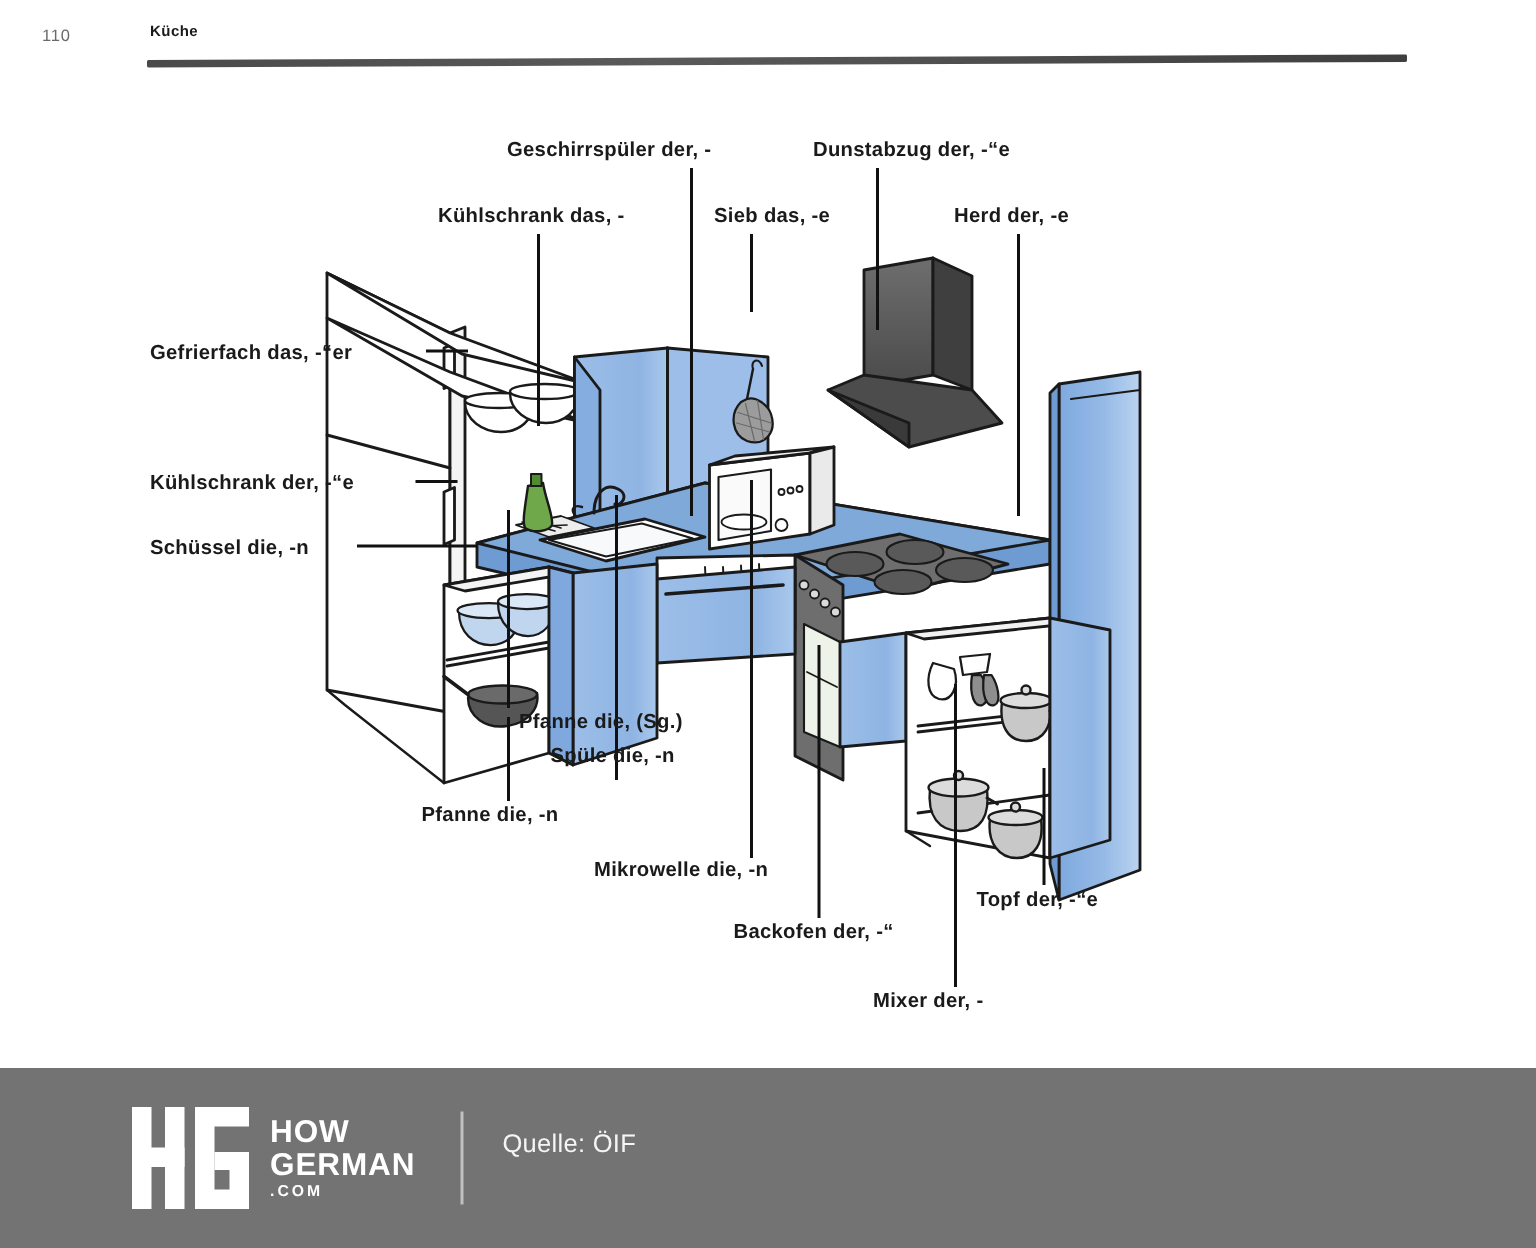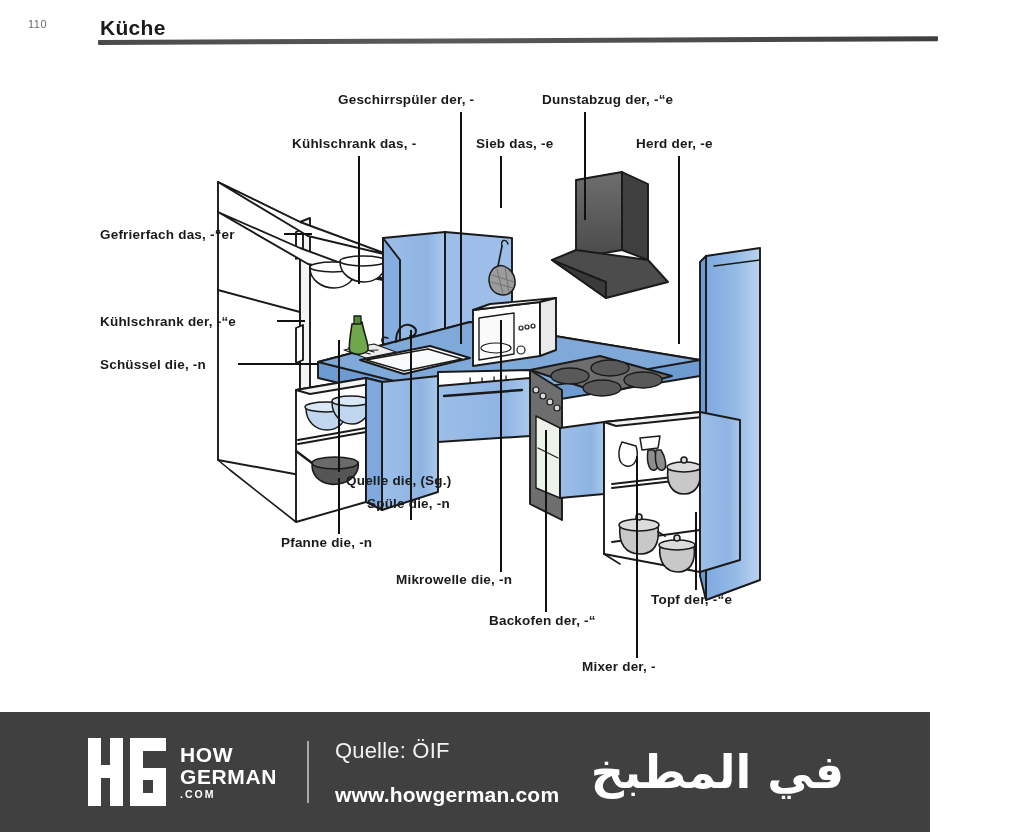--- a/index.html
+++ b/index.html
@@ -14,21 +14,21 @@
   #page{position:absolute;inset:0;padding-left:40px;}
 
   
   .page-number{
     position:absolute;left:28px;top:18px;
     font-size:11px;letter-spacing:.5px;color:#6b6b6b;
     font-family:"Liberation Sans",sans-serif;
   }
   .header-title{
     position:absolute;left:100px;top:16px;
-    font-size:21px;font-weight:bold;color:#1a1a1a;
+    font-size:10px;font-weight:bold;color:#1a1a1a;
     letter-spacing:.3px;
   }
   .header-rule{
     position:absolute;left:98px;top:40px;width:840px;height:5px;
     background:linear-gradient(90deg,#4a4a4a,#5a5a5a 40%,#3f3f3f);
     transform:rotate(-0.25deg);transform-origin:left center;
     border-radius:1px;
   }
 
   
@@ -44,22 +44,22 @@
     white-space:nowrap;
     letter-spacing:.2px;
     font-family:"Liberation Sans","DejaVu Sans",sans-serif;
   }
   .leader{
     position:absolute;background:#111;
   }
 
   
   .footer{
-    position:absolute;left:0;top:712px;width:930px;height:120px;
-    background:#404040;
+    position:absolute;left:0;top:712px;width:1024px;height:120px;
+    background:#737373;
     display:flex;align-items:center;
   }
   .footer-inner{display:flex;align-items:center;padding-left:88px;}
   .hg-logo{
     position:relative;width:78px;height:68px;margin-right:14px;
   }
   .hg-logo svg{display:block;}
   .hg-word{
     color:#fff;line-height:1.04;font-weight:bold;
     font-size:21px;letter-spacing:.6px;
@@ -67,21 +67,21 @@
   }
   .hg-word .dotcom{
     font-size:10.5px;letter-spacing:2px;display:block;margin-top:1px;
   }
   .divider{
     width:2px;height:62px;background:rgba(255,255,255,.55);
     margin:0 26px 0 30px;
   }
   .site-block{color:#fff;}
   .quelle{
-    font-size:22px;font-weight:normal;opacity:.93;
+    font-size:17px;font-weight:normal;opacity:.93;
     letter-spacing:.2px;margin-bottom:19px;
   }
   .site-url{
     font-size:21px;font-weight:bold;letter-spacing:.2px;
   }
   .arabic-title{
     position:absolute;right:86px;top:50%;transform:translateY(-50%);
     color:#fff;font-size:46px;font-weight:bold;
     direction:rtl;unicode-bidi:bidi-override;
     font-family:"DejaVu Sans",sans-serif;
@@ -328,21 +328,21 @@
   <div class="leader" style="left:695px;top:512px;width:1.6px;height:78px;"></div>
 
   <div class="label" style="left:338px;top:92px;text-align:center;">Geschirrspüler der, -</div>
   <div class="label" style="left:542px;top:92px;">Dunstabzug der, -“e</div>
   <div class="label" style="left:292px;top:136px;">Kühlschrank das, -</div>
   <div class="label" style="left:476px;top:136px;">Sieb das, -e</div>
   <div class="label" style="left:636px;top:136px;">Herd der, -e</div>
   <div class="label" style="left:100px;top:227px;">Gefrierfach das, -“er</div>
   <div class="label" style="left:100px;top:314px;">Kühlschrank der, -“e</div>
   <div class="label" style="left:100px;top:357px;">Schüssel die, -n</div>
-  <div class="label" style="left:346px;top:473px;">Quelle die, (Sg.)</div>
+  <div class="label" style="left:346px;top:473px;">Pfanne die, (Sg.)</div>
   <div class="label" style="left:367px;top:496px;">Spüle die, -n</div>
   <div class="label" style="left:281px;top:535px;">Pfanne die, -n</div>
   <div class="label" style="left:396px;top:572px;">Mikrowelle die, -n</div>
   <div class="label" style="left:651px;top:592px;text-align:right;">Topf der, -“e</div>
   <div class="label" style="left:489px;top:613px;">Backofen der, -“</div>
   <div class="label" style="left:582px;top:659px;">Mixer der, -</div>
 
   <div class="footer">
     <div class="footer-inner">
 
@@ -364,20 +364,18 @@
       <div class="hg-word">
         <span>HOW</span><br>
         <span>GERMAN</span>
         <span class="dotcom">.COM</span>
       </div>
 
       <div class="divider"></div>
 
       <div class="site-block">
         <div class="quelle">Quelle: ÖIF</div>
-        <div class="site-url">www.howgerman.com</div>
       </div>
     </div>
 
-    <div class="arabic-title">في المطبخ</div>
   </div>
 
 </div>
 
 </body></html>

